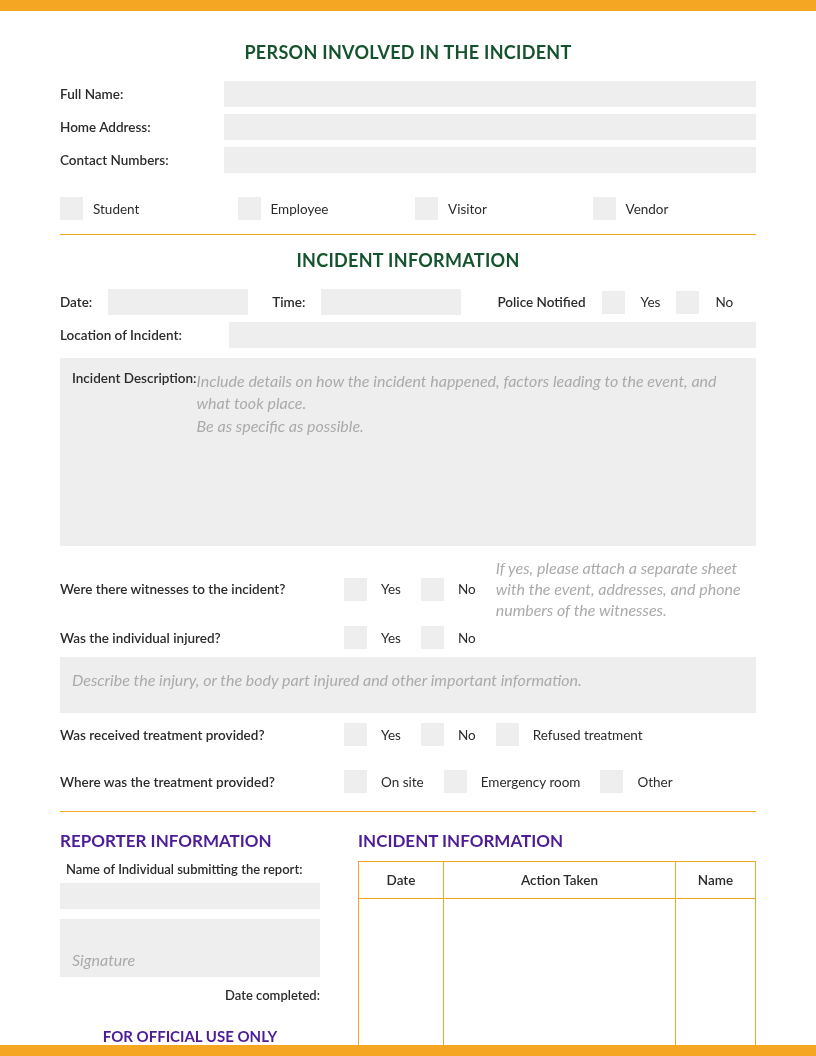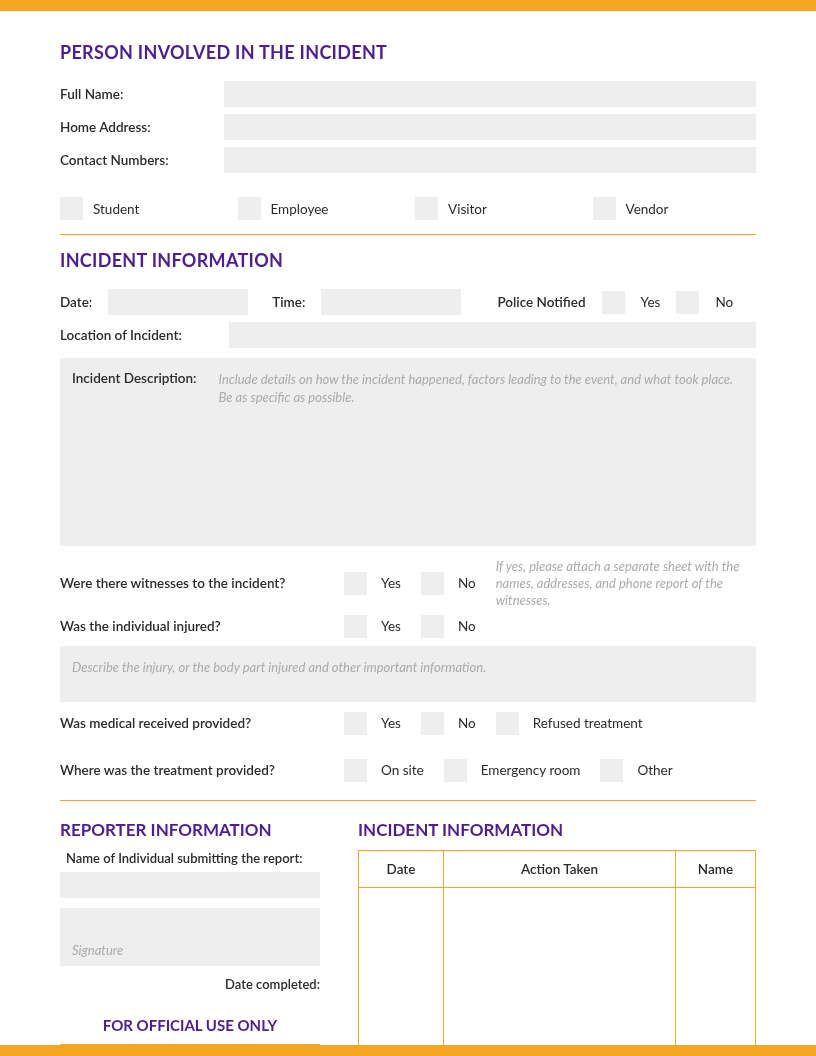--- a/index.html
+++ b/index.html
@@ -1,32 +1,32 @@
 <!DOCTYPE html>
 <html><head>
 <meta charset="utf-8">
 <style>
 * { box-sizing: border-box; margin: 0; padding: 0; }
 body { font-family: "Segoe UI", "Lato", Arial, sans-serif; background: #fff; width: 816px; height: 1056px; color: #2b2b2b; position: relative; }
 .top-bar { height: 11px; background: #f5a623; }
 .bottom-bar { position: absolute; bottom: 0; left: 0; right: 0; height: 11px; background: #f5a623; }
 .page { padding: 0 60px 60px 60px; }
 
-h2.section { text-align: left; font-size: 18px; font-weight: 700; color: #4c1d95; letter-spacing: 0.3px; }
+h2.section { text-align: center; font-size: 18px; font-weight: 700; color: #14532d; letter-spacing: 0.3px; }
 
 .row { display: flex; align-items: center; gap: 14px; }
 .label { font-weight: 600; font-size: 13.5px; }
 .input { background: #eee; height: 26px; flex: 1; border: none; }
 .checkbox { width: 23px; height: 23px; background: #eee; display: inline-block; flex-shrink: 0; }
 .opt { font-size: 13.5px; }
 
 .divider { border: none; border-top: 1.5px solid #f5a623; }
 
 .textarea-box { background: #eee; padding: 12px; font-size: 12.5px; }
-.placeholder { color: #aaa; font-style: italic; font-size: 13px; line-height: 1.4; }
+.placeholder { color: #aaa; font-style: italic; font-size: 16px; line-height: 1.4; }
 
 .bottom { display: flex; gap: 38px; margin-top: 18px; }
 .left-col { width: 260px; }
 .right-col { flex: 1; }
 
 h3.sub { font-size: 17px; font-weight: 700; color: #4c1d95; margin-bottom: 10px; }
 
 table { border-collapse: collapse; width: 100%; }
 th, td { border: 1.5px solid #f5a623; }
 th { font-weight: 600; font-size: 13.5px; padding: 10px 8px; text-align: center; }
@@ -93,51 +93,51 @@
     <span class="opt">Yes</span>
     <span class="checkbox"></span>
     <span class="opt">No</span>
   </div>
 
   <div class="row" style="margin-bottom:10px;">
     <div class="label" style="width:155px;">Location of Incident:</div>
     <div class="input"></div>
   </div>
 
-  <div class="textarea-box" style="height:188px;display:flex;gap:22px;">
+  <div class="textarea-box" style="height:188px;display:flex;">
     <span class="label" style="flex-shrink:0;">Incident Description:</span>
     <div>
       <div class="placeholder">Include details on how the incident happened, factors leading to the event, and what took place.</div>
       <div class="placeholder">Be as specific as possible.</div>
     </div>
   </div>
 
   <div class="row" style="margin-top:12px;gap:14px;">
     <div class="label" style="width:270px;">Were there witnesses to the incident?</div>
     <span class="checkbox"></span>
     <span class="opt">Yes</span>
     <span class="checkbox" style="margin-left:6px;"></span>
     <span class="opt">No</span>
-    <span class="placeholder" style="flex:1;margin-left:6px;line-height:1.3;">If yes, please attach a separate sheet with the names, addresses, and phone report of the witnesses.</span>
+    <span class="placeholder" style="flex:1;margin-left:6px;line-height:1.3;">If yes, please attach a separate sheet with the event, addresses, and phone numbers of the witnesses.</span>
   </div>
 
   <div class="row" style="margin-top:6px;gap:14px;">
     <div class="label" style="width:270px;">Was the individual injured?</div>
     <span class="checkbox"></span>
     <span class="opt">Yes</span>
     <span class="checkbox" style="margin-left:6px;"></span>
     <span class="opt">No</span>
   </div>
 
   <div class="textarea-box mt-sm" style="height:56px;">
     <span class="placeholder">Describe the injury, or the body part injured and other important information.</span>
   </div>
 
   <div class="row" style="margin-top:10px;gap:14px;">
-    <div class="label" style="width:270px;">Was medical received provided?</div>
+    <div class="label" style="width:270px;">Was received treatment provided?</div>
     <span class="checkbox"></span>
     <span class="opt">Yes</span>
     <span class="checkbox" style="margin-left:6px;"></span>
     <span class="opt">No</span>
     <span class="checkbox" style="margin-left:6px;"></span>
     <span class="opt">Refused treatment</span>
   </div>
 
   <div class="row" style="margin-top:24px;gap:14px;margin-bottom:18px;">
     <div class="label" style="width:270px;">Where was the treatment provided?</div>

